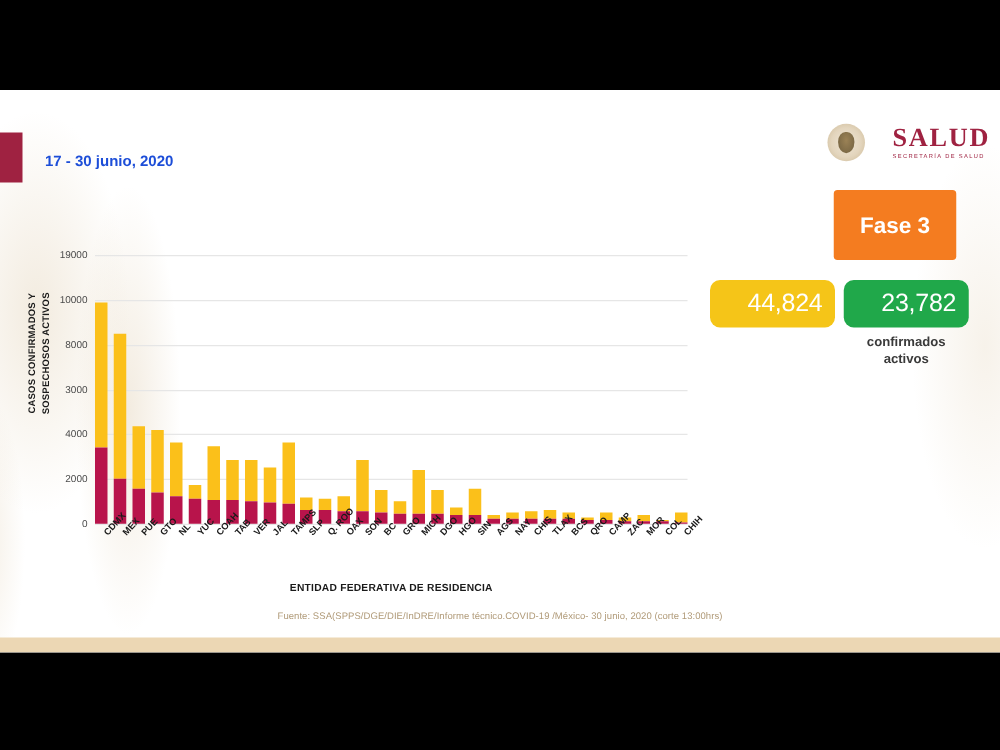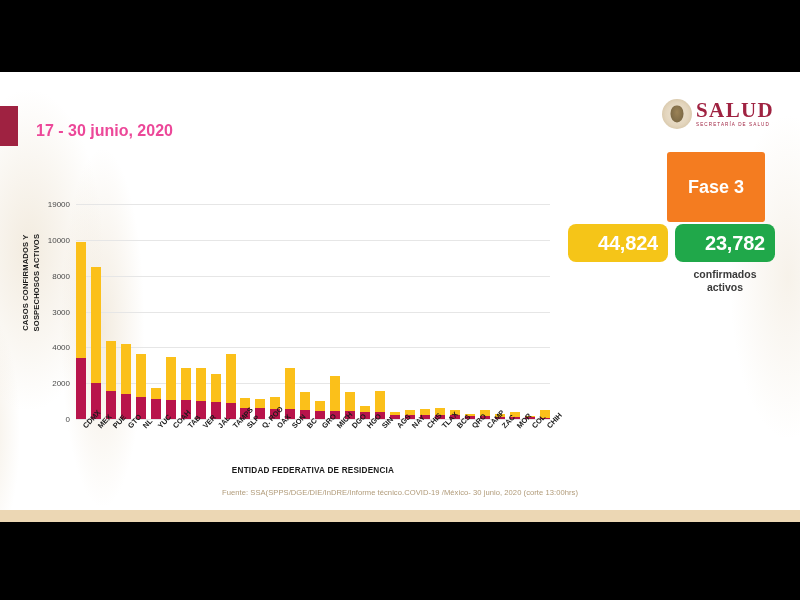--- a/index.html
+++ b/index.html
@@ -74,32 +74,32 @@
   #chart-title {
     margin: 0;
     font-size: 19.5px;
     font-weight: bold;
     line-height: 1.28;
     color: #b8144b;
     letter-spacing: -0.2px;
   }
   #chart-subtitle {
     margin: 18px 0 0 0;
-    font-size: 16px;
-    font-weight: bold;
-    color: #ec4899;
+    font-size: 12px;
+    font-weight: bold;
+    color: #1d4ed8;
   }
 
   
   #salud-logo {
     position: absolute;
     left: 662px; top: 27px;
     display: flex;
     align-items: center;
-    gap: 4px;
+    gap: 22px;
   }
   #eagle-seal {
     width: 30px; height: 30px;
     border-radius: 50%;
     background:
       radial-gradient(circle at 50% 50%, #efe6d6 0%, #e3d5bd 55%, #cbb894 100%);
     position: relative;
     flex: none;
   }
   #eagle-seal::after {
@@ -123,21 +123,21 @@
     font-size: 4.6px;
     color: #9f2241;
     letter-spacing: 1.1px;
     margin-top: 2px;
   }
 
   
   #fase-badge {
     position: absolute;
     left: 667px; top: 80px;
-    width: 98px; height: 70px;
+    width: 98px; height: 56px;
     background: #f47c20;
     border-radius: 3px;
     display: flex;
     align-items: center;
     justify-content: center;
     color: #ffffff;
     font-size: 18px;
     font-weight: bold;
   }
   #stats-row {
@@ -149,21 +149,21 @@
   }
   .stat-card { width: 100px; text-align: center; }
   .stat-pill {
     border-radius: 8px;
     height: 38px;
     display: flex;
     align-items: center;
     justify-content: center;
     color: #ffffff;
     font-size: 20px;
-    font-weight: bold;
+    font-weight: normal;
     letter-spacing: -0.2px;
     padding-left: 20px;
   }
   #sospechosos-pill { background: #f5c518; }
   #confirmados-pill { background: #20a84a; }
   .stat-caption {
     margin-top: 6px;
     font-size: 10.5px;
     font-weight: bold;
     color: #3a3a3a;

